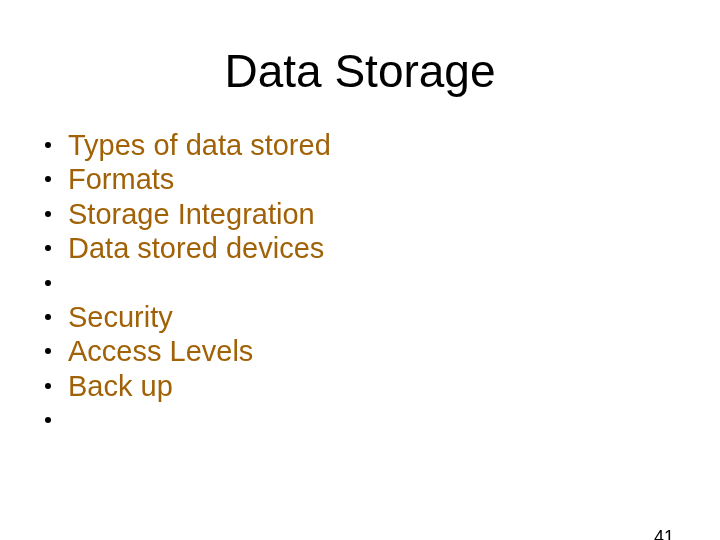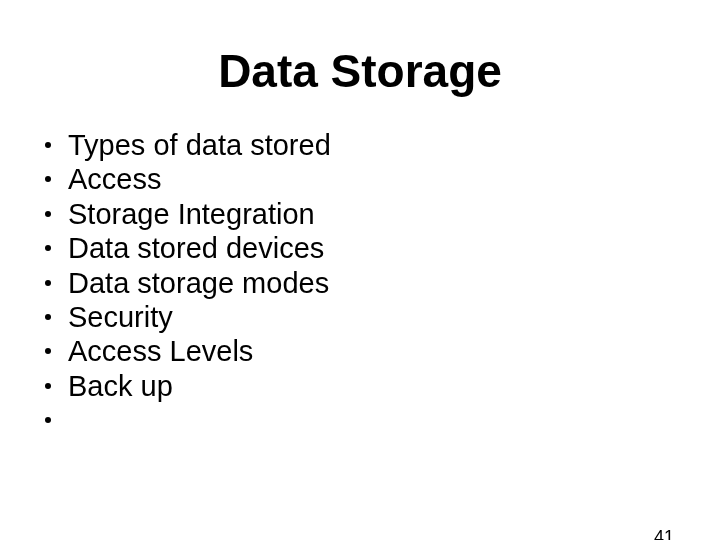--- a/index.html
+++ b/index.html
@@ -20,21 +20,21 @@
     height: 540px;
     background: #ffffff;
   }
   .slide-title {
     position: absolute;
     left: 0;
     top: 45px;
     width: 720px;
     text-align: center;
     font-size: 46px;
-    font-weight: bold;
+    font-weight: normal;
     line-height: 52px;
     letter-spacing: 0px;
     color: #000000;
     white-space: nowrap;
   }
   .bullet-list {
     position: absolute;
     left: 44px;
     top: 128px;
     width: 620px;
@@ -42,21 +42,21 @@
     padding: 0;
     list-style: none;
   }
   .bullet-item {
     position: relative;
     height: 34.4px;
     padding-left: 24px;
     font-size: 29px;
     font-weight: normal;
     line-height: 34.4px;
-    color: #000000;
+    color: #a16207;
     white-space: nowrap;
   }
   .bullet-marker {
     position: absolute;
     left: 1px;
     top: 14px;
     width: 6px;
     height: 6px;
     border-radius: 50%;
     background: #000000;
@@ -82,33 +82,32 @@
 
   <div class="slide-title">Data Storage</div>
 
   <ul class="bullet-list">
     <li class="bullet-item">
       <span class="bullet-marker"></span>
       <span class="bullet-text">Types of data stored</span>
     </li>
     <li class="bullet-item">
       <span class="bullet-marker"></span>
-      <span class="bullet-text">Access</span>
+      <span class="bullet-text">Formats</span>
     </li>
     <li class="bullet-item">
       <span class="bullet-marker"></span>
       <span class="bullet-text">Storage Integration</span>
     </li>
     <li class="bullet-item">
       <span class="bullet-marker"></span>
       <span class="bullet-text">Data stored devices</span>
     </li>
     <li class="bullet-item">
       <span class="bullet-marker"></span>
-      <span class="bullet-text">Data storage modes</span>
     </li>
     <li class="bullet-item">
       <span class="bullet-marker"></span>
       <span class="bullet-text">Security</span>
     </li>
     <li class="bullet-item">
       <span class="bullet-marker"></span>
       <span class="bullet-text">Access Levels</span>
     </li>
     <li class="bullet-item">

